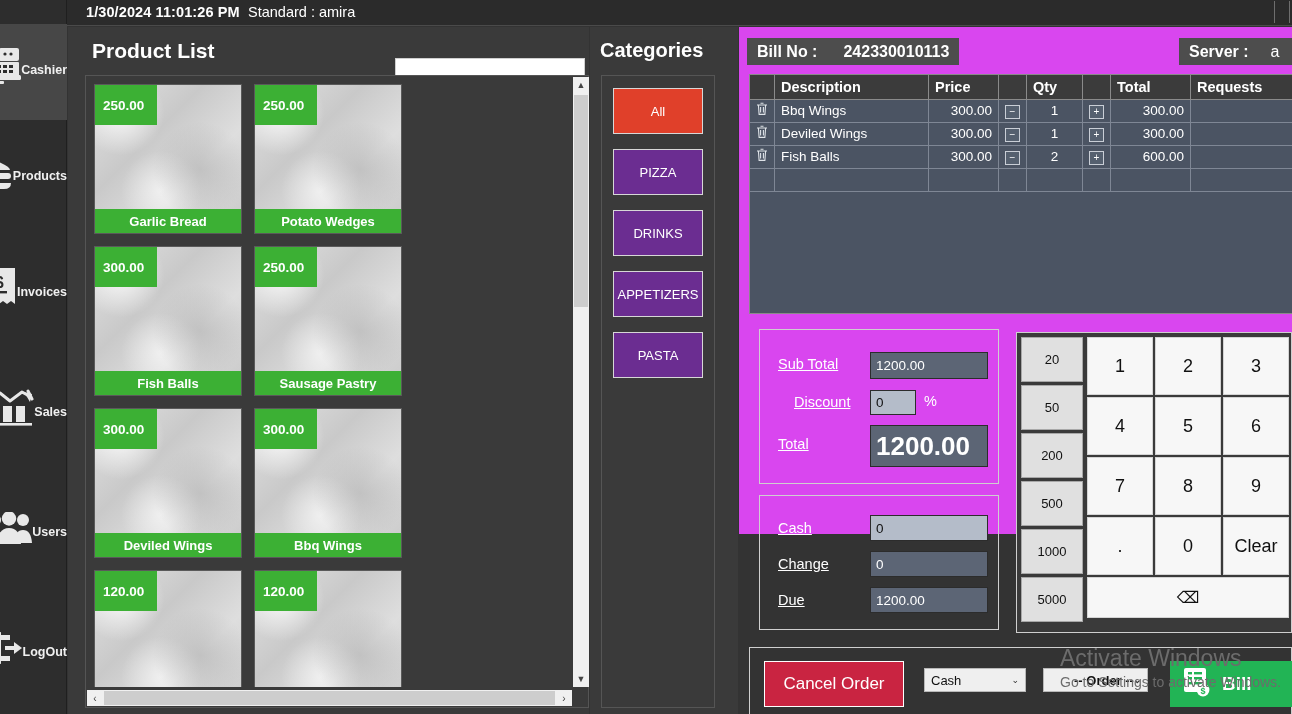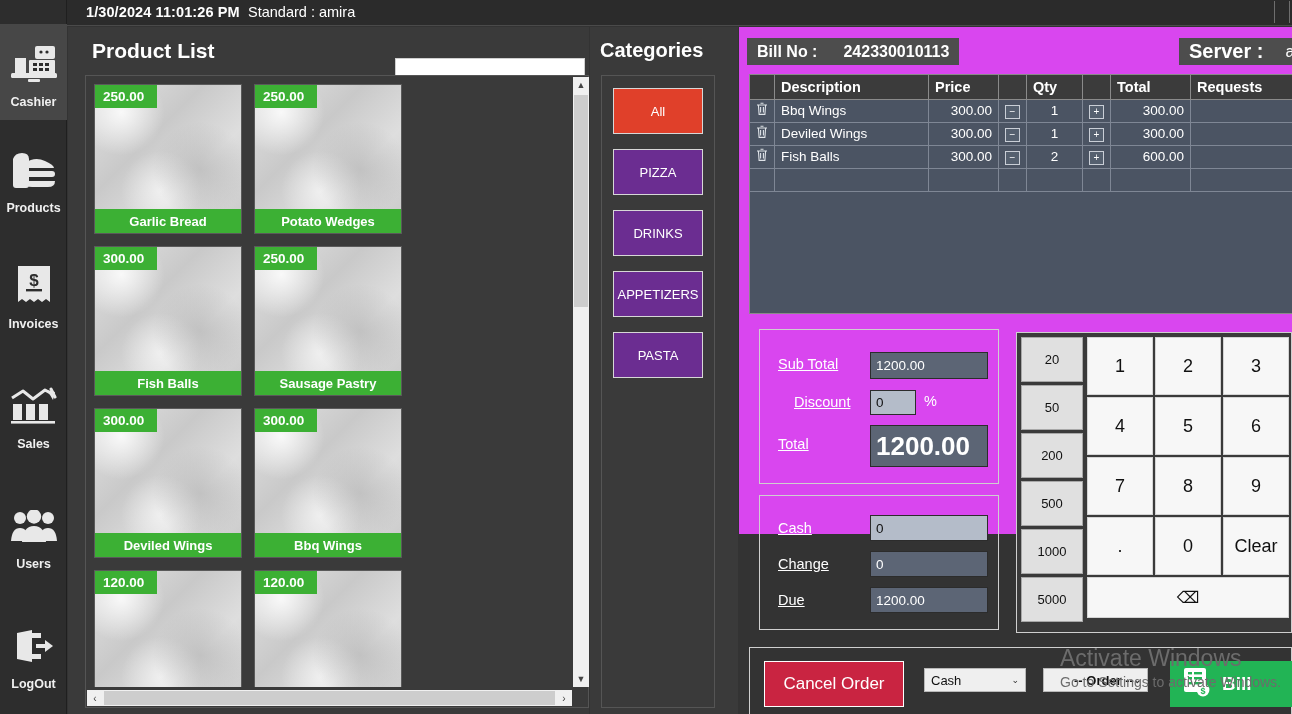--- a/index.html
+++ b/index.html
@@ -32,21 +32,21 @@
   }
 
   
   .sidebar {
     position: absolute; left: 0; top: 0; width: 67px; height: 714px;
     background: #2d2d2d; border-right: 1px solid #1f1f1f;
     z-index: 5;
   }
   .side-item {
     position: absolute; left: 0; width: 67px; height: 96px;
-    display: flex; flex-direction: column; align-items: center; justify-content: flex-end;
+    display: flex; flex-direction: row; align-items: center; justify-content: flex-end;
     padding-bottom: 11px; cursor: pointer;
   }
   .side-item.active { background: #474747; }
   .side-item .ico { width: 48px; height: 48px; display: flex; align-items: center; justify-content: center; }
   .side-item .ico svg { display: block; }
   .side-item .lbl {
     color: #f0f0f0; font-size: 12.5px; font-weight: bold; margin-top: 6px;
     white-space: nowrap;
   }
 
@@ -88,21 +88,21 @@
   }
   .pcard .photo .tex {
     position: absolute; inset: 0;
     background:
       radial-gradient(circle at 18% 22%, rgba(255,255,255,.85), rgba(255,255,255,0) 28%),
       radial-gradient(circle at 72% 68%, rgba(160,160,160,.45), rgba(255,255,255,0) 35%),
       radial-gradient(circle at 45% 85%, rgba(255,255,255,.6), rgba(255,255,255,0) 30%),
       linear-gradient(135deg, #e2e2e2, #c9c9c9 40%, #dedede 70%, #cdcdcd);
   }
   .pcard .price {
-    position: absolute; left: 0; top: 0; height: 23px; min-width: 62px;
+    position: absolute; left: 0; top: 0; height: 40px; min-width: 62px;
     background: #3cb034; color: #ffffff; font-size: 13.5px; font-weight: bold;
     display: flex; align-items: center; padding: 0 8px; z-index: 3;
   }
   .pcard .name {
     position: absolute; left: 0; bottom: 0; width: 100%; height: 24px;
     background: #3cb034; color: #ffffff; font-size: 13px; font-weight: bold;
     display: flex; align-items: center; justify-content: center; z-index: 3;
   }
   .vsb { position: absolute; left: 487px; top: 1px; width: 16px; height: 610px; background: #f0f0f0; }
   .vsb .arrow {
@@ -142,21 +142,21 @@
   .billno-box {
     position: absolute; left: 8px; top: 11px; height: 27px; background: #4d4d4d;
     display: flex; align-items: center; padding: 0 10px; gap: 26px;
   }
   .billno-box .k { color: #ffffff; font-size: 16px; font-weight: bold; }
   .billno-box .v { color: #ffffff; font-size: 16px; font-weight: bold; }
   .server-box {
     position: absolute; left: 440px; top: 11px; height: 27px; background: #4d4d4d;
     display: flex; align-items: center; padding: 0 10px; gap: 22px; overflow: hidden; width: 120px;
   }
-  .server-box .k { color: #ffffff; font-size: 20px; font-weight: bold; white-space: nowrap; text-align: right; }
+  .server-box .k { color: #ffffff; font-size: 16px; font-weight: bold; white-space: nowrap; text-align: right; }
   .server-box .v { color: #ffffff; font-size: 16px; white-space: nowrap; }
 
   .order-table {
     position: absolute; left: 10px; top: 47px; width: 553px; height: 240px;
     background: #4b5463; border: 1px solid #8a8a8a; overflow: hidden;
   }
   table.ot { width: 100%; border-collapse: collapse; }
   table.ot th {
     background: #3b3b3b; color: #ffffff; font-size: 14.5px; font-weight: bold;
     text-align: left; padding: 3px 6px; border-right: 1px solid #8a8a8a; border-bottom: 1px solid #8a8a8a;

